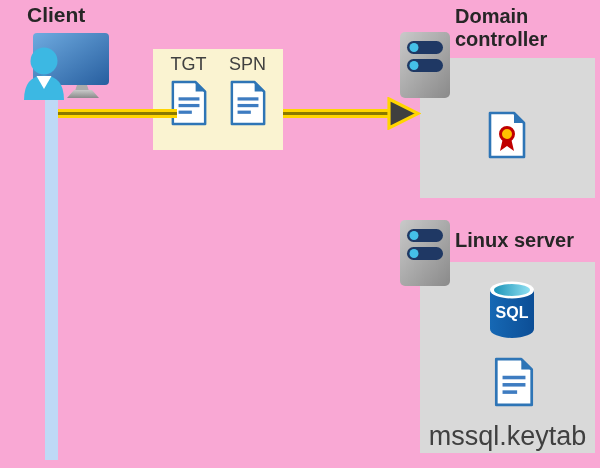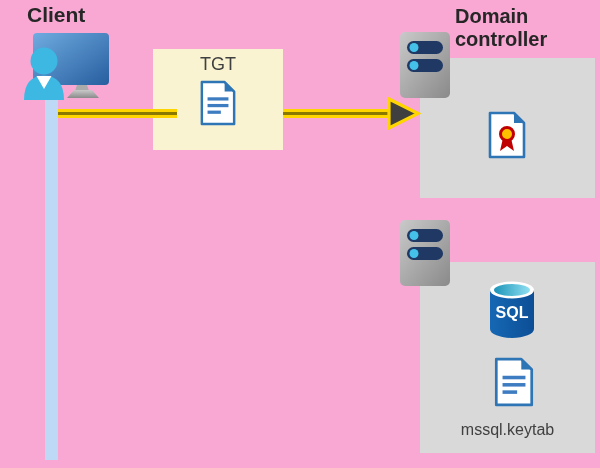--- a/index.html
+++ b/index.html
@@ -37,21 +37,21 @@
   .client-icon{left:20px;top:30px;z-index:3;}
   .server-icon{width:50px;height:66px;z-index:2;}
   .dc-server{left:400px;top:32px;}
   .linux-server{left:400px;top:220px;}
   .cert-icon{left:487px;top:111px;z-index:2;}
   .sql-icon{left:489px;top:281px;z-index:2;}
   .keytab-icon{left:493px;top:357px;z-index:2;}
   .doc-icon{width:38px;height:48px;}
   .keytab-label{
     left:420px;top:421px;width:175px;text-align:center;
-    font-size:16px;color:#404040;z-index:2;
+    font-size:27px;color:#404040;z-index:2;
   }
 </style>
 </head>
 <body>
 
 <div id="canvas">
 
   <div class="abs heading client-heading">Client</div>
 
   <svg class="abs client-icon" width="95" height="70" viewBox="0 0 95 70">
@@ -85,20 +85,30 @@
     <div class="ticket-col">
       <div class="ticket-label">TGT</div>
       <svg class="doc-icon" viewBox="0 0 40 48">
         <path d="M3,2 H27 L37,12 V46 H3 Z" fill="#FFFFFF" stroke="#2E75B6" stroke-width="2.6" stroke-linejoin="round"></path>
         <polygon points="27,2 37,12 27,12" fill="#2E75B6"></polygon>
         <rect x="9" y="18" width="22" height="3.4" fill="#3E7CC1"></rect>
         <rect x="9" y="25" width="22" height="3.4" fill="#3E7CC1"></rect>
         <rect x="9" y="32" width="14" height="3.4" fill="#3E7CC1"></rect>
       </svg>
     </div>
+    <div class="ticket-col">
+      <div class="ticket-label">SPN</div>
+      <svg class="doc-icon" viewBox="0 0 40 48">
+        <path d="M3,2 H27 L37,12 V46 H3 Z" fill="#FFFFFF" stroke="#2E75B6" stroke-width="2.6" stroke-linejoin="round"></path>
+        <polygon points="27,2 37,12 27,12" fill="#2E75B6"></polygon>
+        <rect x="9" y="18" width="22" height="3.4" fill="#3E7CC1"></rect>
+        <rect x="9" y="25" width="22" height="3.4" fill="#3E7CC1"></rect>
+        <rect x="9" y="32" width="14" height="3.4" fill="#3E7CC1"></rect>
+      </svg>
+    </div>
   </div>
 
   <div class="abs heading dc-heading">Domain controller</div>
   <div class="abs gray-box dc-box"></div>
   <svg class="abs server-icon dc-server" viewBox="0 0 50 66">
     <defs>
       <linearGradient id="srv1" x1="0" y1="0" x2="1" y2="1">
         <stop offset="0" stop-color="#C9C9C9"></stop>
           <stop offset="1" stop-color="#8A8A8A"></stop>
       </linearGradient>
@@ -109,20 +119,21 @@
     <rect x="7" y="27" width="36" height="13" rx="6.5" fill="#1F3864"></rect>
     <circle cx="14" cy="33.5" r="4.5" fill="#45C0E8"></circle>
   </svg>
   <svg class="abs cert-icon" width="40" height="48" viewBox="0 0 40 48">
     <path d="M3,2 H27 L37,12 V46 H3 Z" fill="#FFFFFF" stroke="#2E75B6" stroke-width="2.6" stroke-linejoin="round"></path>
     <polygon points="27,2 37,12 27,12" fill="#2E75B6"></polygon>
     <path d="M16,27 L13,40 L20,35 L27,40 L24,27 Z" fill="#C00000"></path>
     <circle cx="20" cy="23" r="6.5" fill="#FFC000" stroke="#C00000" stroke-width="3"></circle>
   </svg>
 
+  <div class="abs heading linux-heading">Linux server</div>
   <div class="abs gray-box linux-box"></div>
   <svg class="abs server-icon linux-server" viewBox="0 0 50 66">
     <defs>
       <linearGradient id="srv2" x1="0" y1="0" x2="1" y2="1">
         <stop offset="0" stop-color="#C9C9C9"></stop>
           <stop offset="1" stop-color="#8A8A8A"></stop>
       </linearGradient>
     </defs>
     <rect x="0" y="0" width="50" height="66" rx="5" fill="url(#srv2)"></rect>
     <rect x="7" y="9" width="36" height="13" rx="6.5" fill="#1F3864"></rect>

